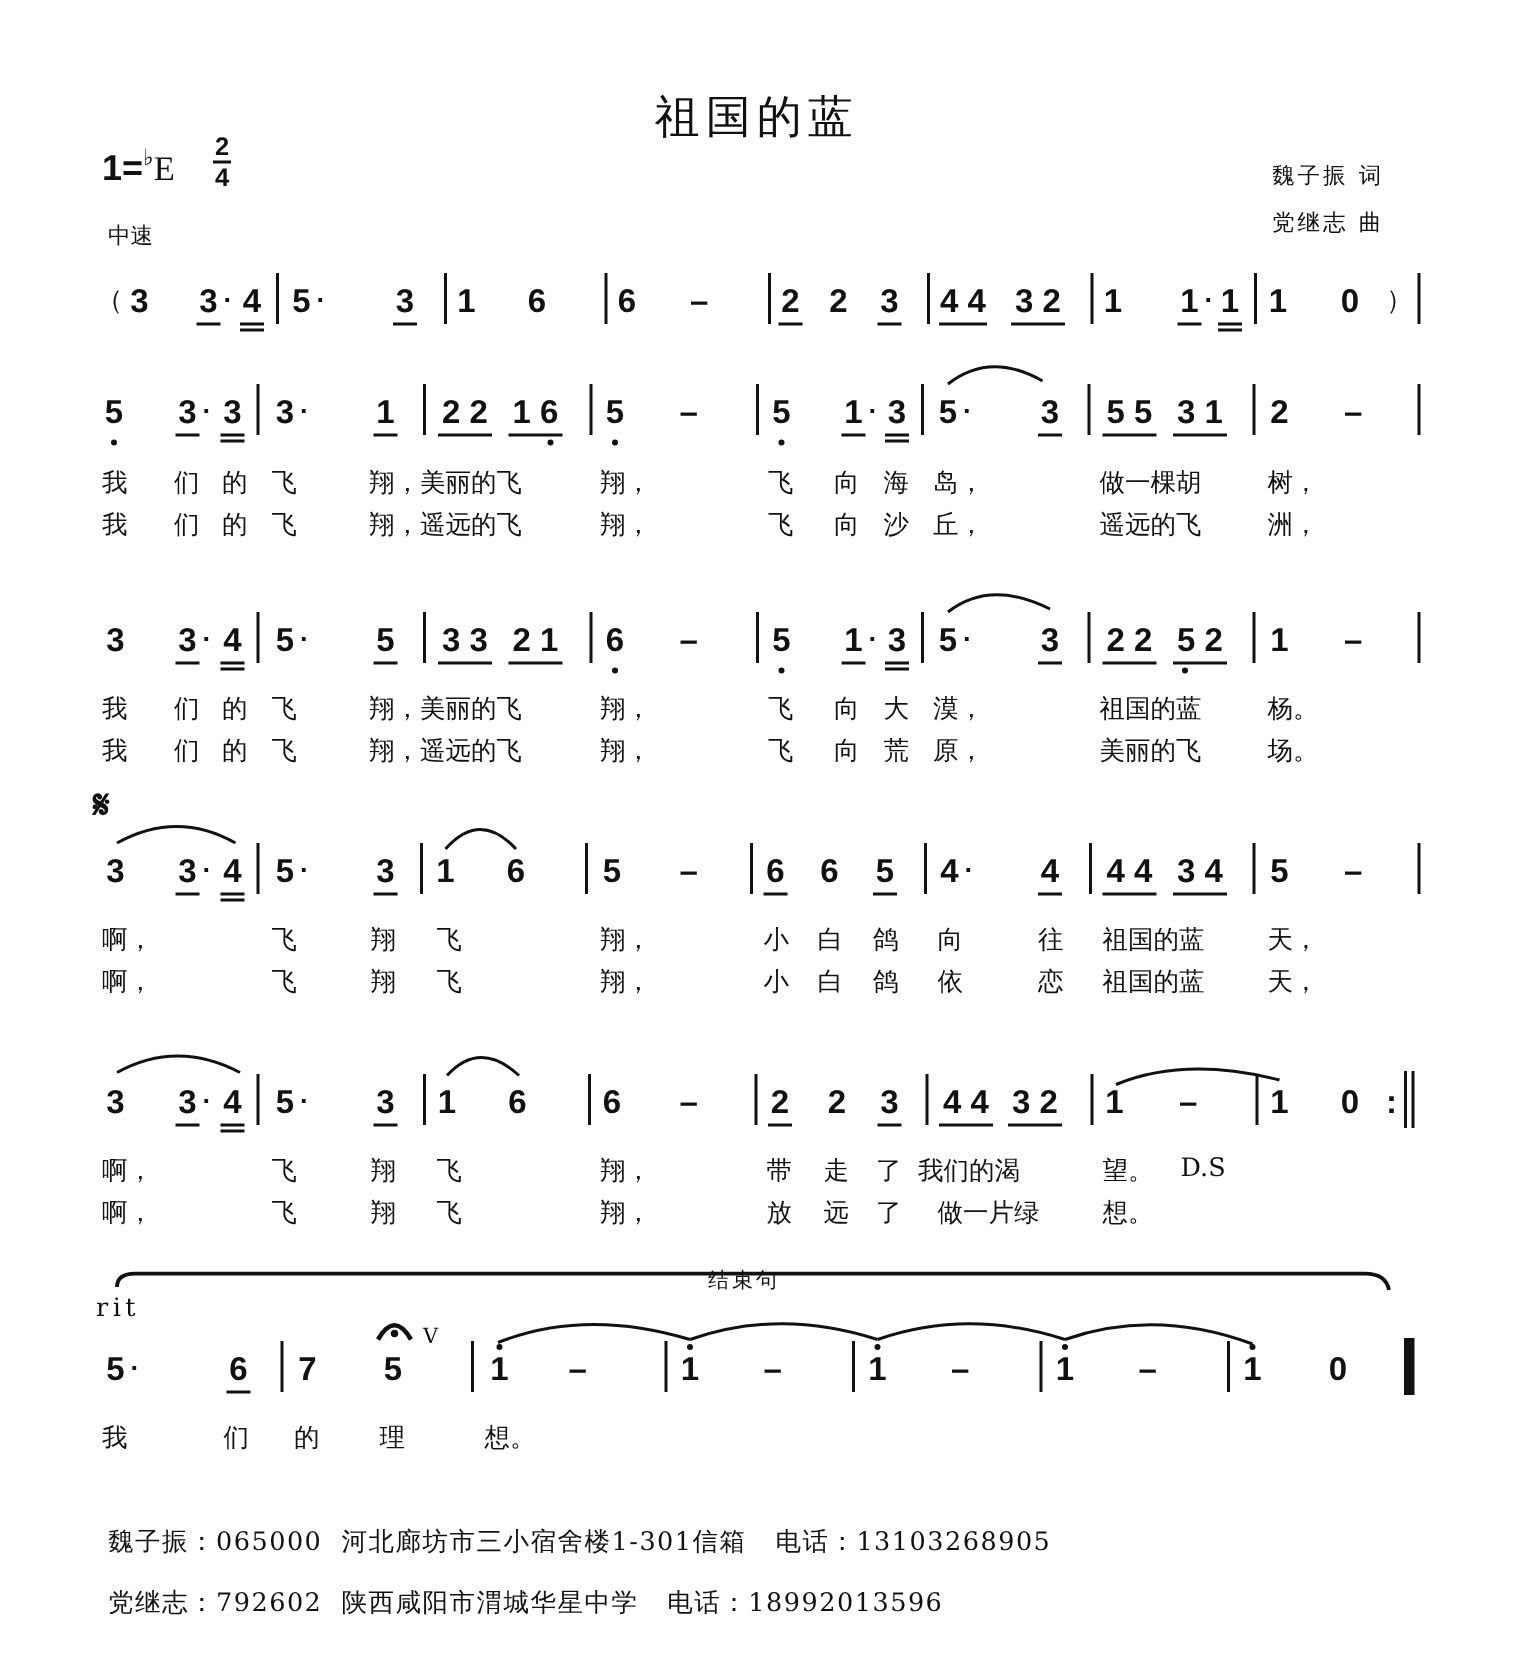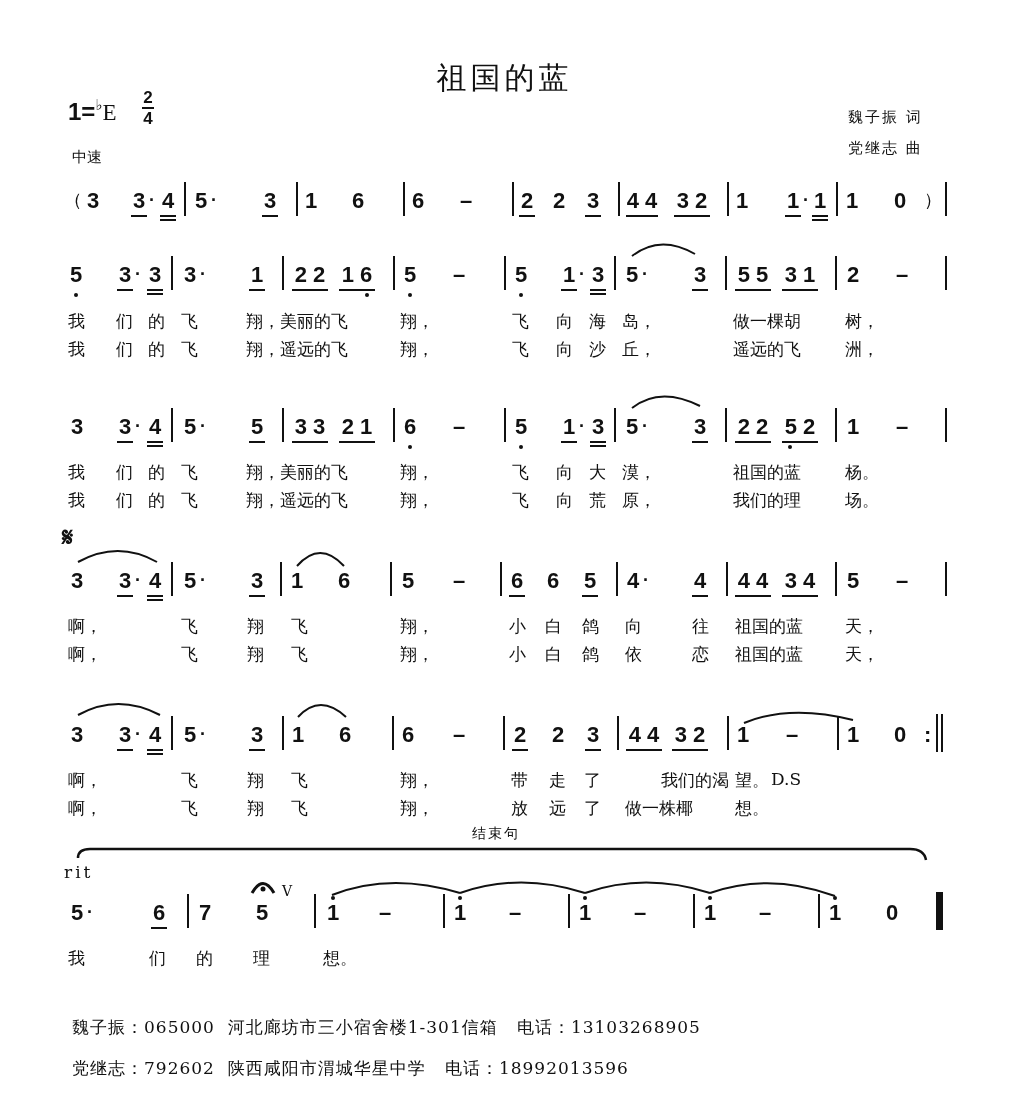--- a/index.html
+++ b/index.html
@@ -23,21 +23,21 @@
     .dbar { position: absolute; top: -8px; width: 7px; height: 38px; border-left: 2px solid #111; border-right: 5px solid #111; box-sizing: border-box; }
     .dbar.thinthin { border-right-width: 2px; }
     .rep { position: absolute; top: 0px; font-family: "Liberation Sans", sans-serif; font-weight: bold; font-size: 22px; }
     .paren { position: absolute; top: 0; font-family: "DejaVu Sans", sans-serif; font-size: 18px; }
     .dash { position: absolute; font-family: "Liberation Sans", sans-serif; font-weight: bold; font-size: 22px; top: 0px; }
     .lyr { position: absolute; left: 0; width: 1009px; height: 24px; font-family: "DejaVu Serif", serif; font-size: 17px; }
     .lyr span { position: absolute; top: 0; white-space: pre; }
     svg.slurs { position: absolute; left: 0; top: 0; width: 1009px; height: 1118px; pointer-events: none; }
     .segno { left: 62px; top: 522px; font-family: "DejaVu Sans", sans-serif; font-size: 26px; font-weight: bold; }
     .rit { left: 64px; top: 862px; font-family: "DejaVu Serif", serif; font-size: 17px; letter-spacing: 3px; }
-    .coda-label { left: 472px; top: 825px; font-family: "DejaVu Serif", serif; font-size: 14px; letter-spacing: 2px; }
+    .coda-label { left: 472px; top: 845px; font-family: "DejaVu Serif", serif; font-size: 14px; letter-spacing: 2px; }
     .vmark { left: 282px; top: 883px; font-family: "DejaVu Serif", serif; font-size: 14px; }
     .ds { font-family: "DejaVu Serif", serif; }
     .contact { left: 72px; font-family: "DejaVu Serif", serif; font-size: 17px; letter-spacing: 1px; white-space: pre; }
   </style>
 </head>
 <body>
 
 <div class="abs title">祖国的蓝</div>
 <div class="abs key"><span>1=</span><span class="flat">♭</span><span class="E">E</span></div>
 <div class="abs meter">
@@ -195,21 +195,21 @@
   <span style="left:68px;">我</span>
     <span style="left:116px;">们</span>
     <span style="left:148px;">的</span>
     <span style="left:181px;">飞</span>
     <span style="left:246px;">翔，遥远的飞</span>
     <span style="left:400px;">翔，</span>
     <span style="left:512px;">飞</span>
     <span style="left:556px;">向</span>
     <span style="left:589px;">荒</span>
     <span style="left:622px;">原，</span>
-    <span style="left:733px;">我们的理</span>
+    <span style="left:733px;">美丽的飞</span>
     <span style="left:845px;">场。</span>
 </div>
 
 <div class="abs segno">𝄋</div>
 
 <div class="row" style="top:568px;">
   <span class="n" style="left:69px;width:16px;">3</span>
   <span class="n" style="left:117px;width:16px;"><span>3</span><i class="u1"></i></span>
   <span class="aug" style="left:135px;">·</span>
   <span class="n" style="left:147px;width:16px;"><span>4</span><i class="u1"></i><i class="u2"></i></span>
@@ -301,34 +301,34 @@
 </div>
 <div class="lyr" style="top:769px;">
   <span style="left:68px;">啊，</span>
     <span style="left:181px;">飞</span>
     <span style="left:247px;">翔</span>
     <span style="left:291px;">飞</span>
     <span style="left:400px;">翔，</span>
     <span style="left:511px;">带</span>
     <span style="left:549px;">走</span>
     <span style="left:584px;">了</span>
-    <span style="left:661px;">我们的渴</span>
+    <span style="left:612px;">我们的渴</span>
     <span style="left:735px;">望。</span>
-    <span class="ds" style="left:771px;">D.S</span>
+    <span class="ds" style="left:787px;">D.S</span>
 </div>
 <div class="lyr" style="top:797px;">
   <span style="left:68px;">啊，</span>
     <span style="left:181px;">飞</span>
     <span style="left:247px;">翔</span>
     <span style="left:291px;">飞</span>
     <span style="left:400px;">翔，</span>
     <span style="left:511px;">放</span>
     <span style="left:549px;">远</span>
     <span style="left:584px;">了</span>
-    <span style="left:625px;">做一株椰</span>
+    <span style="left:625px;">做一片绿</span>
     <span style="left:735px;">想。</span>
 </div>
 
 <div class="abs rit">rit</div>
 <div class="abs coda-label">结束句</div>
 <div class="abs vmark">V</div>
 
 <div class="row" style="top:900px;">
   <span class="n" style="left:69px;width:16px;">5</span>
   <span class="aug" style="left:87px;">·</span>

